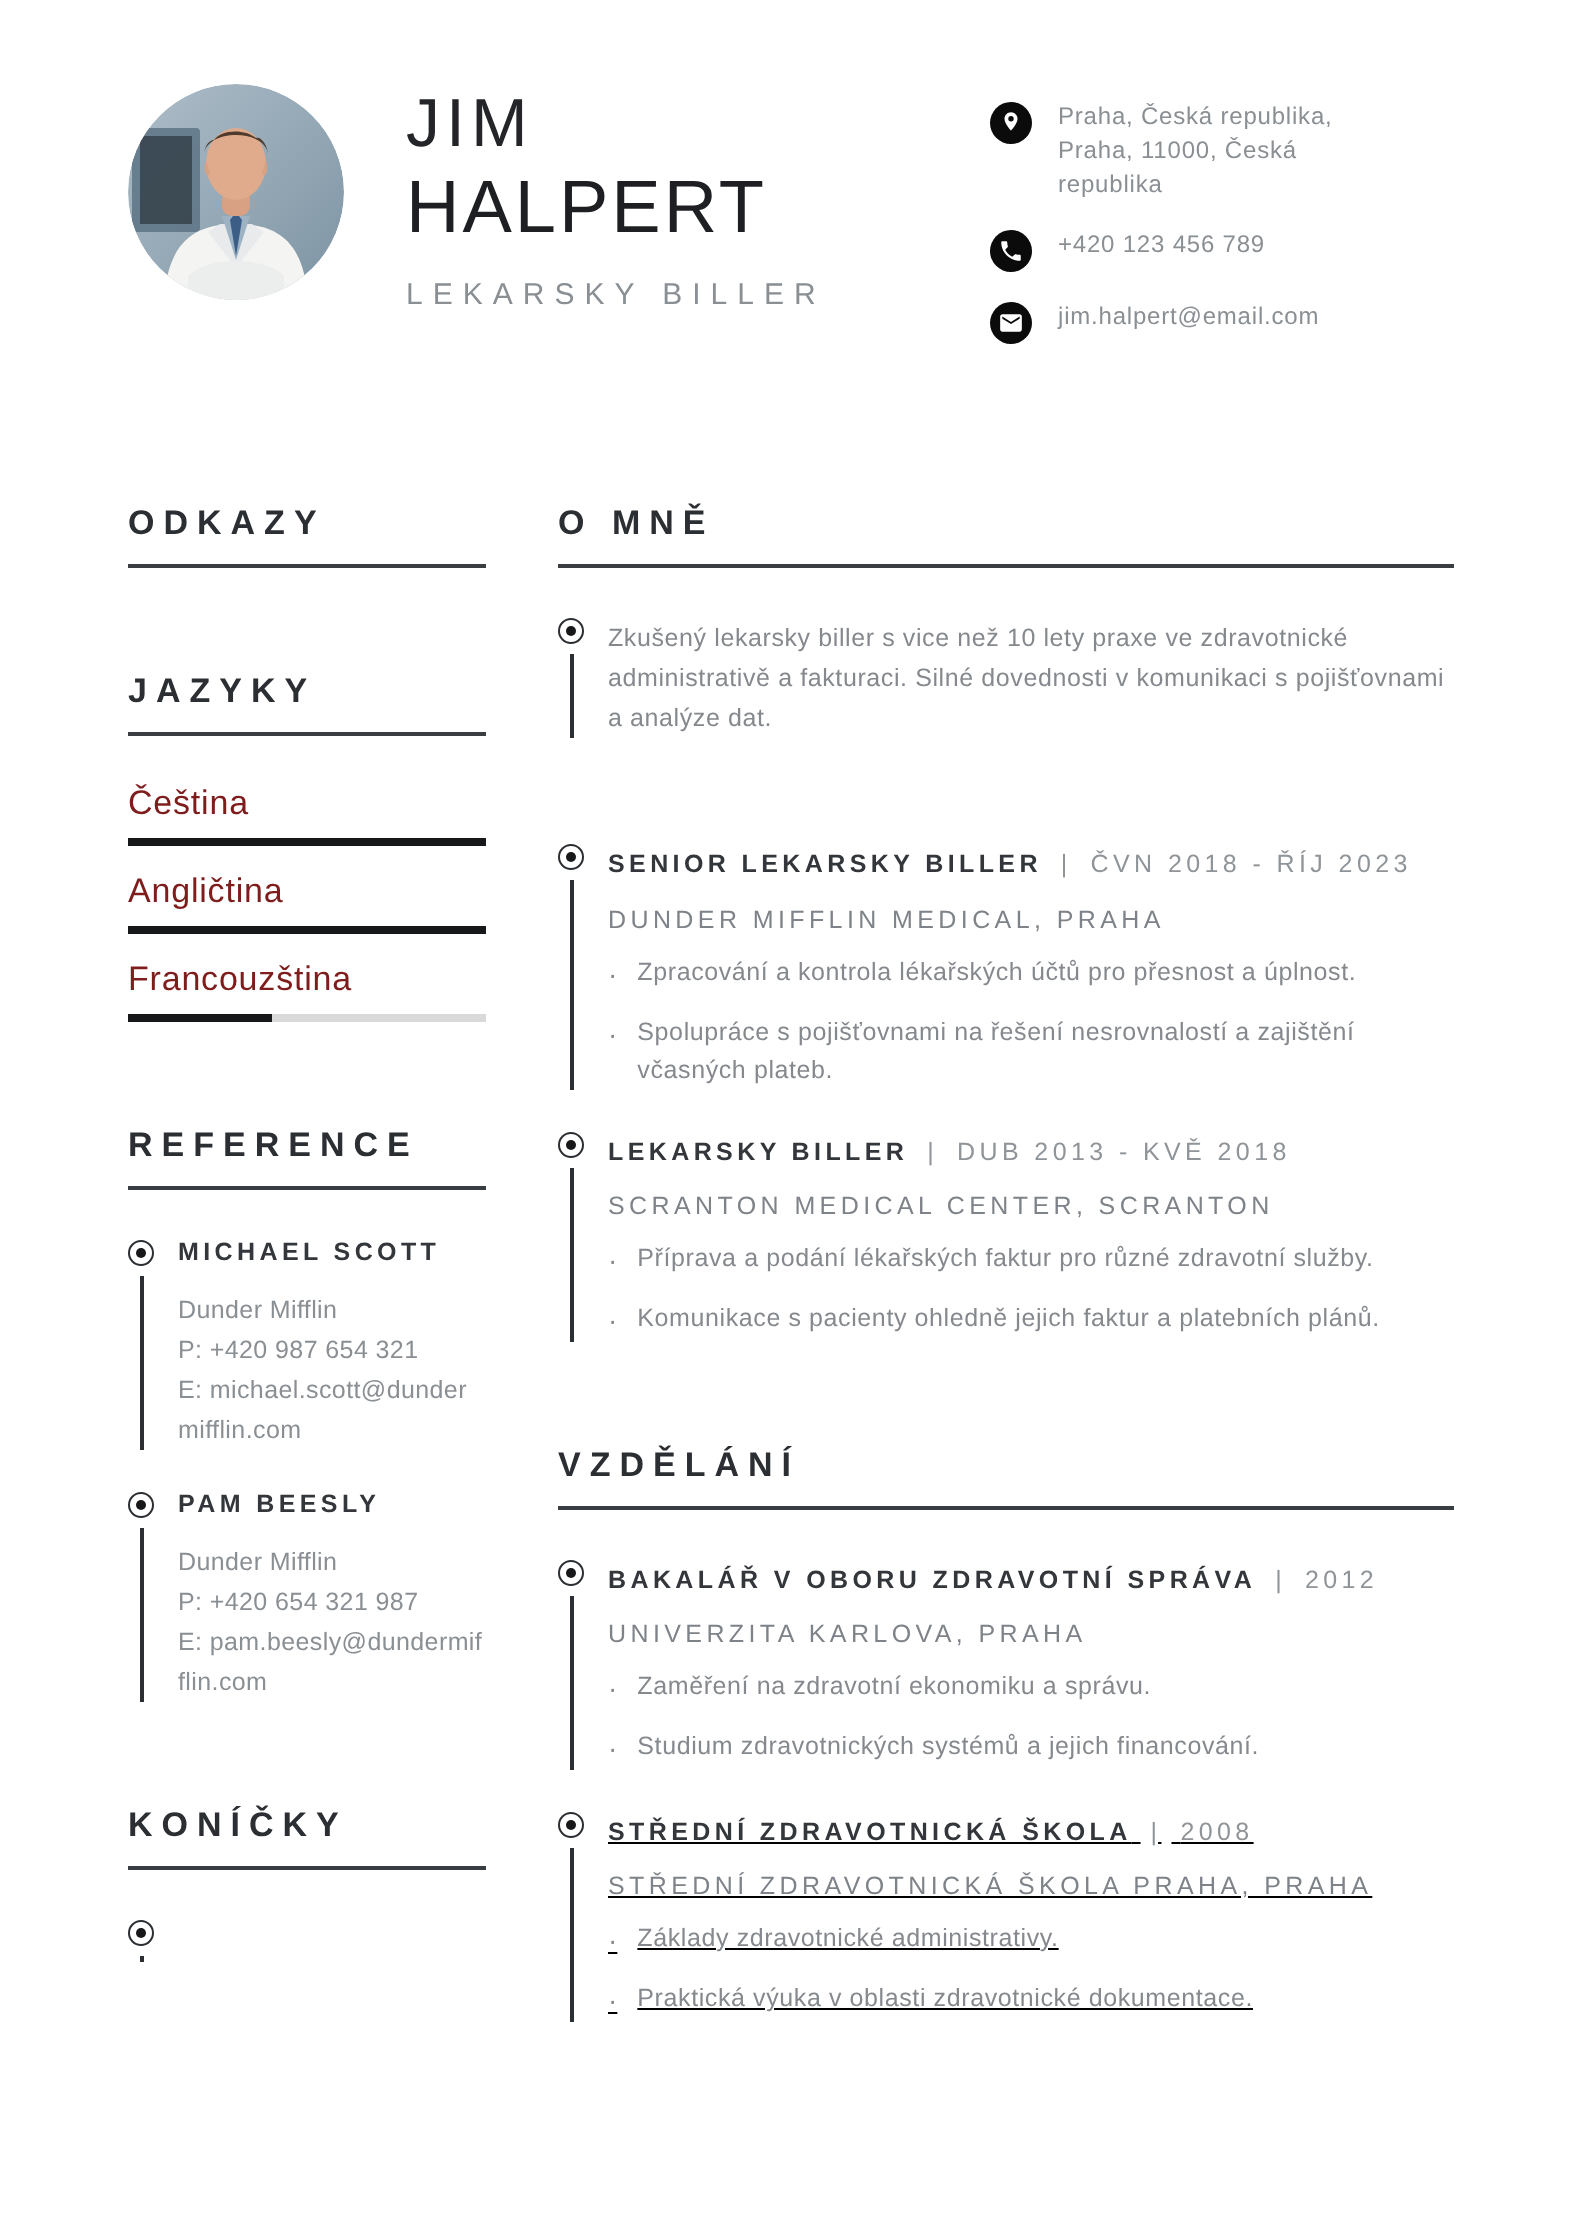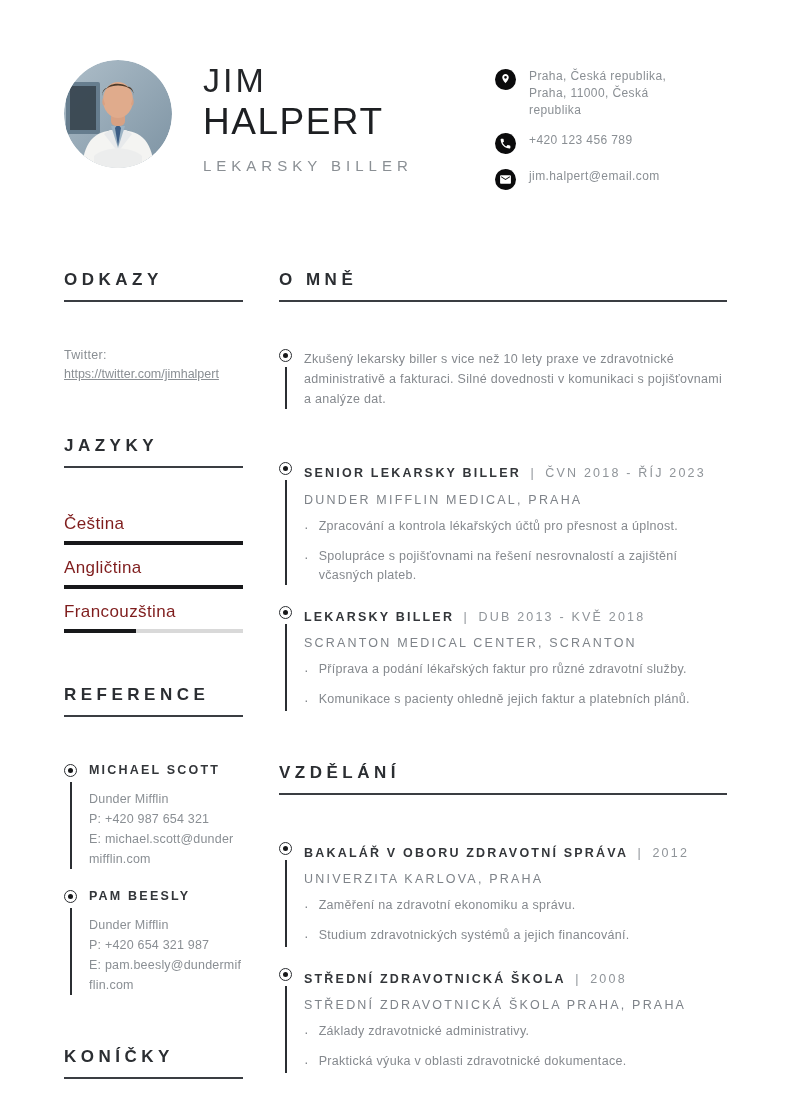--- a/index.html
+++ b/index.html
@@ -1,20 +1,20 @@
 <!DOCTYPE html>
 <html><head>
 <meta charset="utf-8">
 <style>
   * { margin: 0; padding: 0; box-sizing: border-box; }
   html, body { background: #ffffff; }
   body { font-family: "Liberation Sans", "DejaVu Sans", sans-serif; }
   .page {
     width: 791px; height: 1120px; background: #ffffff;
-    padding: 60px 64px 0 64px; position: relative; overflow: hidden;
+    padding: 42px 64px 0 64px; position: relative; overflow: hidden;
   }
 
   
   .header { display: flex; align-items: flex-start; }
   .photo {
     width: 108px; height: 108px; border-radius: 50%; overflow: hidden;
     flex: 0 0 108px;
   }
   .photo svg { display: block; width: 108px; height: 108px; }
   .name-block { margin-left: 31px; padding-top: 2px; }
@@ -44,21 +44,21 @@
   }
 
   
   .columns { display: flex; margin-top: 66px; }
   .col-left { width: 179px; flex: 0 0 179px; }
   .col-right { width: 452px; margin-left: 36px; }
 
   .section { margin-bottom: 52px; }
   .section-title {
     font-size: 17px; font-weight: 700; letter-spacing: 4.5px; color: #2b2e32;
-    padding-bottom: 10px; border-bottom: 2px solid #3a3d42; margin-bottom: 46px;
+    padding-bottom: 10px; border-bottom: 2px solid #3a3d42; margin-bottom: 24px;
     white-space: nowrap;
   }
 
   
   .link-group { margin-bottom: 24px; }
   .link-label { font-size: 12.5px; color: #8a8f94; letter-spacing: 0.3px; margin-bottom: 2px; }
   .link-url {
     font-size: 12.5px; color: #8a8f94; text-decoration: underline;
     word-break: break-all; line-height: 1.45; display: inline-block;
   }
@@ -164,24 +164,20 @@
       </div>
     </div>
   </header>
 
   <div class="columns">
 
     <aside class="col-left">
 
       <section class="section">
         <h2 class="section-title">ODKAZY</h2>
-        <div class="link-group">
-          <div class="link-label">Twitter:</div>
-          <a class="link-url" href="#">https://twitter.com/jimhalpert</a>
-        </div>
       </section>
 
       <section class="section">
         <h2 class="section-title">JAZYKY</h2>
         <div class="lang-row">
           <div class="lang-name">Čeština</div>
           <div class="lang-track">
               <div class="lang-fill" style="width: 100%;"></div>
             </div>
         </div>
@@ -327,21 +323,21 @@
             <div class="company-line">UNIVERZITA KARLOVA, PRAHA</div>
             <div class="bullet-row">
                 <span class="bullet-text">Zaměření na zdravotní ekonomiku a správu.</span>
               </div>
             <div class="bullet-row">
                 <span class="bullet-text">Studium zdravotnických systémů a jejich financování.</span>
               </div>
           </div>
         </div>
 
-        <div class="entry" style="margin-bottom:0;">
+        <div class="entry" style="margin-bottom:0;text-decoration:underline;">
           <div class="marker-col">
             <div class="marker-dot"></div>
             <div class="marker-line"></div>
           </div>
           <div class="entry-body">
             <div class="role-line">
               <span class="role-name">STŘEDNÍ ZDRAVOTNICKÁ ŠKOLA</span>
               <span class="role-sep">|</span>
               <span class="role-dates">2008</span>
             </div>

